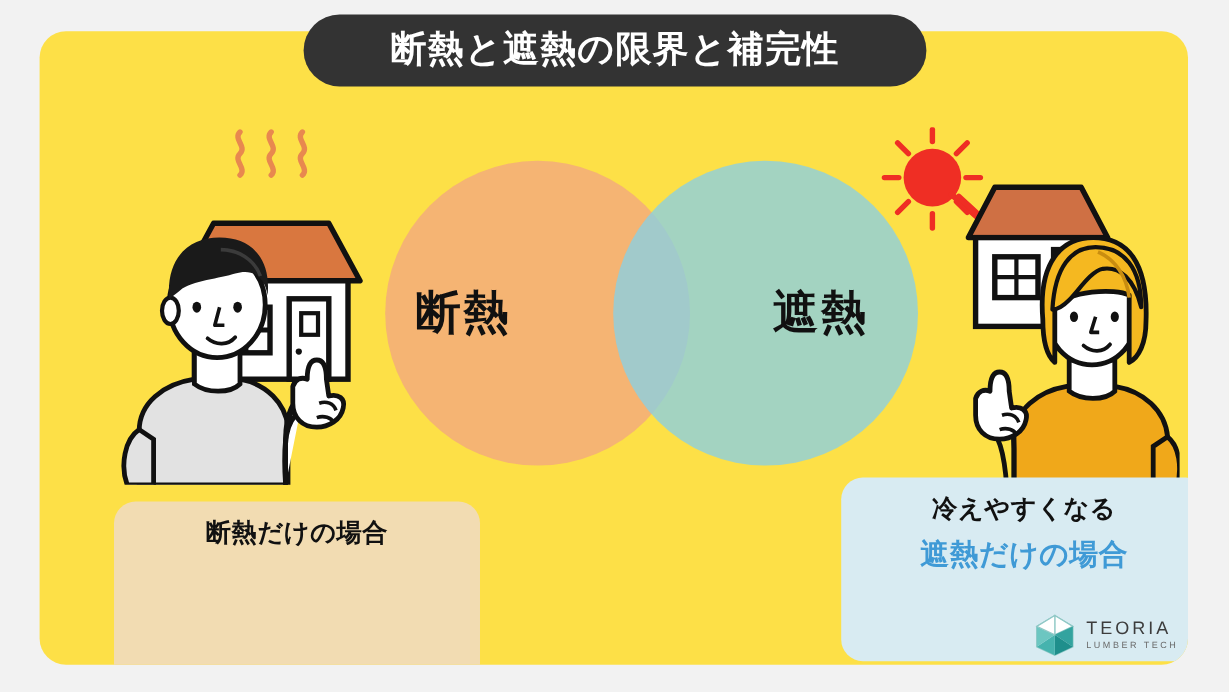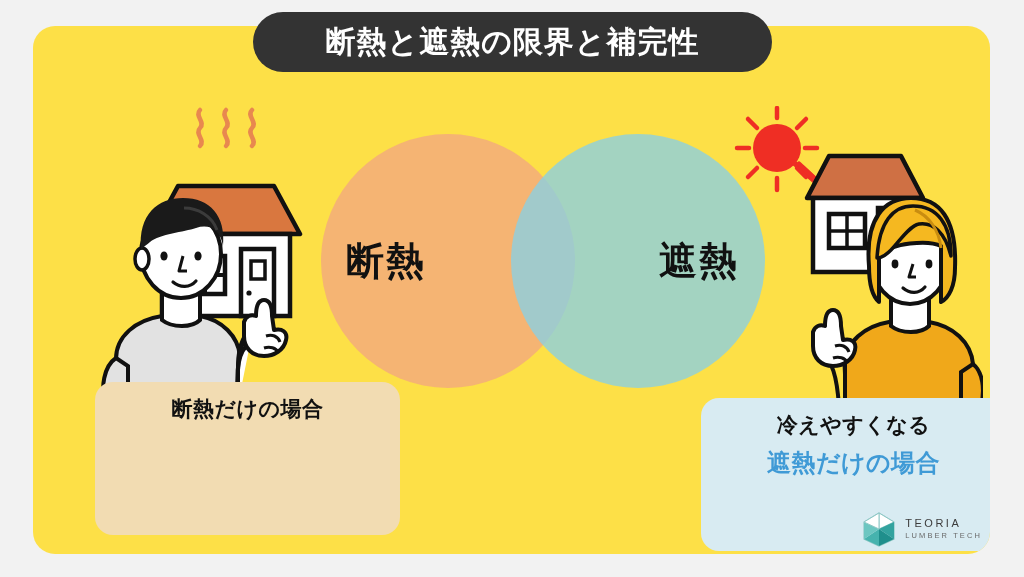--- a/index.html
+++ b/index.html
@@ -80,34 +80,34 @@
   .venn-label {
     position: absolute;
     z-index: 9;
     font-size: 38px;
     font-weight: bold;
     color: #111111;
     letter-spacing: 2px;
     line-height: 1;
   }
   #venn-label-left  { left: 313px; top: 216px; }
-  #venn-label-right { left: 626px; top: 216px; }
+  #venn-label-right { left: 611px; top: 216px; }
 
   
   .info-card {
     position: absolute;
     border-radius: 18px;
     z-index: 20;
     box-sizing: border-box;
     padding-top: 15px;
     text-align: center;
   }
   #info-card-left {
     left: 62px;
-    top: 356px;
+    top: 392px;
     width: 305px;
     height: 153px;
     background: #f2dcb2;
   }
   #info-card-right {
     left: 668px;
     top: 372px;
     width: 305px;
     height: 153px;
     background: #d8ebf2;
@@ -140,21 +140,21 @@
     position: absolute;
     right: 8px;
     bottom: 6px;
     display: flex;
     align-items: center;
     gap: 7px;
     z-index: 60;
   }
   #logo-text { line-height: 1; }
   #logo-name {
-    font-size: 11px;
+    font-size: 15px;
     letter-spacing: 2.5px;
     color: #3c3c3c;
     font-weight: normal;
   }
   #logo-sub {
     font-size: 7.5px;
     letter-spacing: 2.1px;
     color: #6a6a6a;
     margin-top: 3px;
   }

